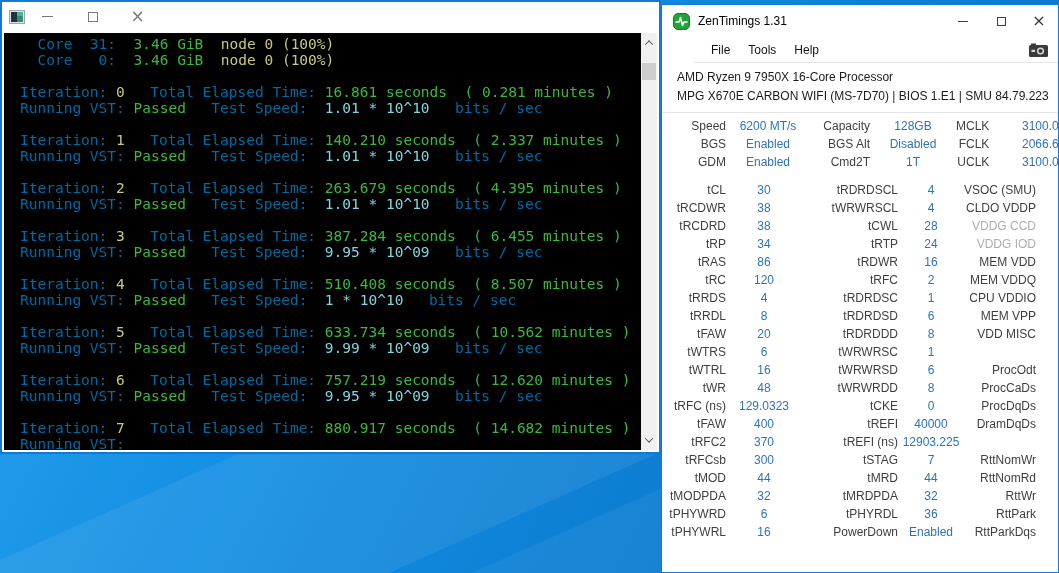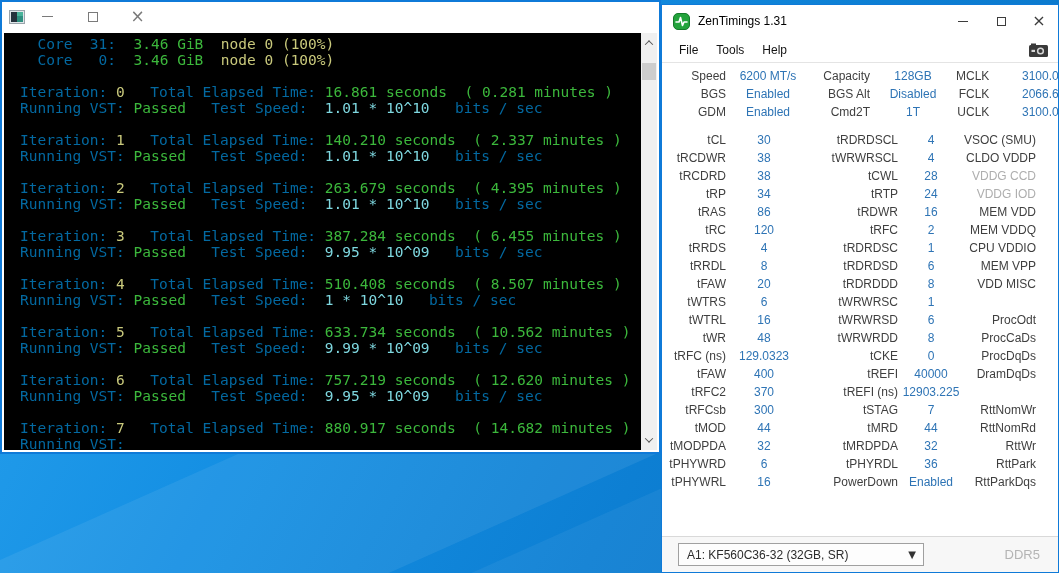--- a/index.html
+++ b/index.html
@@ -42,21 +42,21 @@
             background:#ffffff; border:1px solid #0f7ad8; font-size:12px; color:#3f3f3f; }
   .zt-titlebar { height:32px; display:flex; align-items:center; padding-left:11px; background:#fff; }
   .zt-appicon { width:17px; height:17px; flex:0 0 auto; }
   .zt-title { margin-left:8px; font-size:12px; color:#000; flex:1 1 auto; }
   .zt-controls { display:flex; height:100%; }
   .zt-ctl { width:38px; height:100%; display:flex; align-items:center; justify-content:center; }
   .zt-glyph-min { width:10px; height:1px; background:#3c3c3c; }
   .zt-glyph-max { width:9px; height:9px; border:1px solid #3c3c3c; }
   .zt-glyph-close { font-size:16px; color:#3c3c3c; line-height:1; font-family:"DejaVu Sans", sans-serif; }
 
-  .zt-menubar { height:26px; display:flex; align-items:center; padding-left:8px; border-bottom:1px solid #e4e4e4; position:relative; }
+  .zt-menubar { height:26px; display:flex; align-items:center; padding-left:8px; border-bottom:1px solid #e4e4e4; position:relative;margin-left:32px; }
   .menu-item { padding:4px 9px; font-size:12px; color:#141414; }
   .camera-btn { position:absolute; right:9px; top:4px; width:22px; height:17px;
                 display:flex; align-items:center; justify-content:center; }
 
   .zt-info { padding:5px 10px 6px 15px; border-bottom:1px solid #e4e4e4; }
   .zt-info div { font-size:12px; line-height:19px; color:#1b1b1b; white-space:nowrap; }
 
   .zt-grid { display:grid; padding:0 26px 0 6px; }
   .zt-top-grid  { grid-template-columns:58px 84px 60px 86px 1fr 66px; margin-top:4px; }
   .zt-main-grid { grid-template-columns:58px 76px 96px 66px 1fr 88px; margin-top:10px; }
@@ -146,20 +146,24 @@
         <svg width="19" height="14" viewBox="0 0 19 14">
           <rect x="0" y="2" width="19" height="12" rx="1.5" fill="#3a3a3a"></rect>
           <rect x="2" y="0.5" width="5" height="3" fill="#3a3a3a"></rect>
           <circle cx="11.5" cy="8" r="3.6" fill="#d8d8d8"></circle>
           <circle cx="11.5" cy="8" r="2.1" fill="#3a3a3a"></circle>
           <rect x="2.5" y="6.8" width="3.5" height="2.2" fill="#d8d8d8"></rect>
         </svg>
       </span>
     </div>
 
+    <div class="zt-info">
+      <div>AMD Ryzen 9 7950X 16-Core Processor</div>
+      <div>MPG X670E CARBON WIFI (MS-7D70) | BIOS 1.E1 | SMU 84.79.223</div>
+    </div>
 
     <div class="zt-grid zt-top-grid">
         <span class="cell c0">Speed</span>
         <span class="cell c1">6200 MT/s</span>
         <span class="cell c2">Capacity</span>
         <span class="cell c3">128GB</span>
         <span class="cell c4">MCLK</span>
         <span class="cell c5">3100.00</span>
         <span class="cell c0">BGS</span>
         <span class="cell c1">Enabled</span>
@@ -290,21 +294,14 @@
         <span class="cell c4">RttPark</span>
         <span class="cell c5">RZQ/5 (48)</span>
         <span class="cell c0">tPHYWRL</span>
         <span class="cell c1">16</span>
         <span class="cell c2">PowerDown</span>
         <span class="cell c3">Enabled</span>
         <span class="cell c4">RttParkDqs</span>
         <span class="cell c5">RZQ/6 (40)</span>
       </div>
 
-    <div class="zt-bottom">
-      <div class="dimm-select">
-        <span class="dimm-text">A1: KF560C36-32 (32GB, SR)</span>
-        <span class="dd-caret">▼</span>
-      </div>
-      <span class="ddr-label">DDR5</span>
-    </div>
   </div>
 </div>
 
 </body></html>

